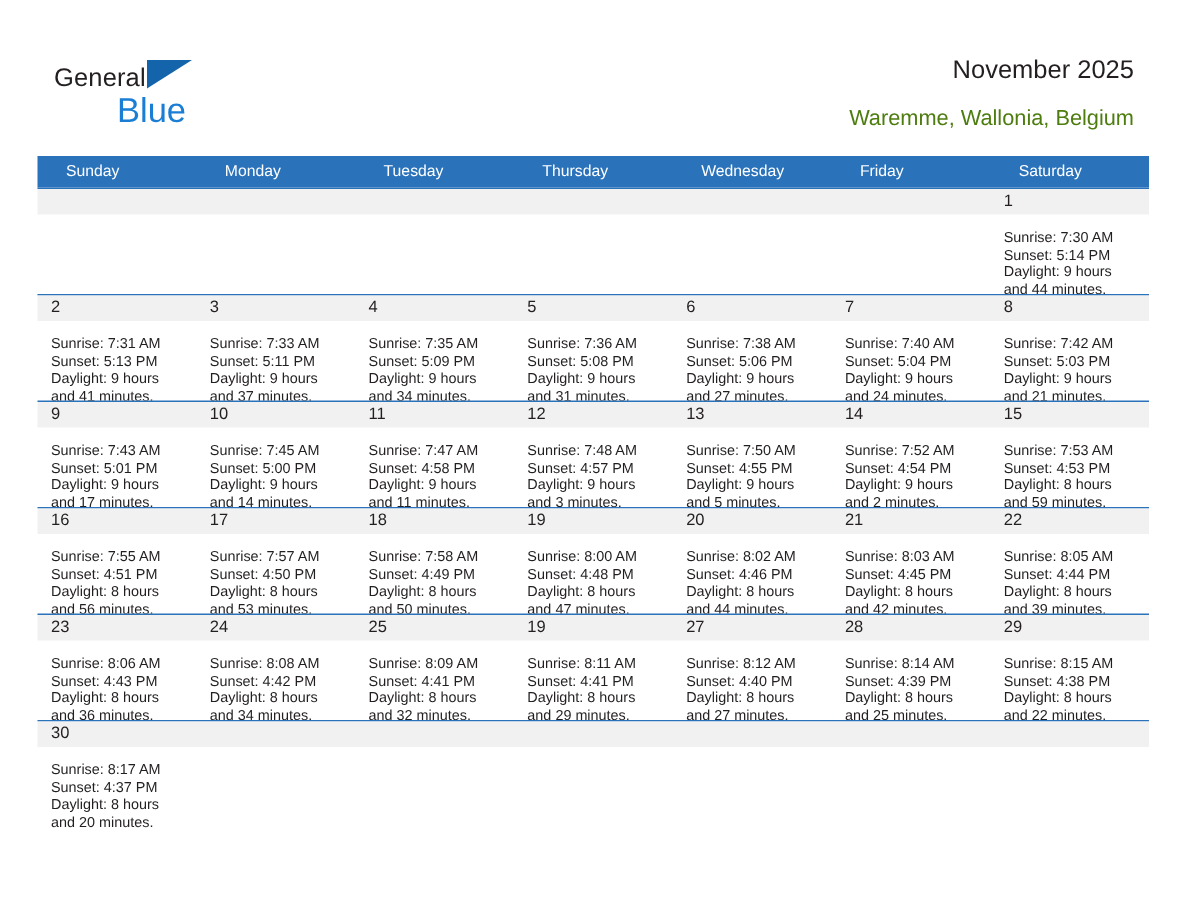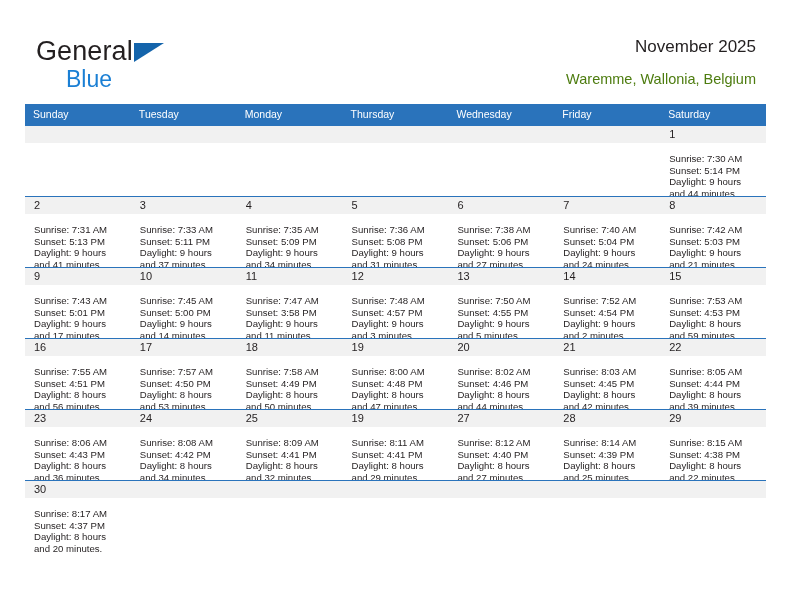--- a/index.html
+++ b/index.html
@@ -38,43 +38,42 @@
     width: 190px;
     height: 54px;
   }
   .brand-row1 {
     position: relative;
     height: 26px;
     line-height: 26px;
     white-space: nowrap;
   }
   .brand-general {
-    font-size: 27px;
+    font-size: 17px;
     color: #231f20;
     letter-spacing: 0.1px;
   }
   .brand-tri {
     display: inline-block;
     width: 0;
     height: 0;
     margin-left: 1px;
     position: relative;
     top: 2px;
     border-left: 30px solid #1464ab;
     border-bottom: 19px solid transparent;
   }
   .brand-row2 {
     position: absolute;
-    left: 30px;
+    left: 42px;
     top: 22px;
     font-size: 23px;
     color: #1a7fd4;
     line-height: 26px;
     white-space: nowrap;
-    margin-top: 6px;
   }
 
   .title-block {
     position: absolute;
     right: 36px;
     top: 30px;
     text-align: right;
   }
   .cal-title {
     font-size: 17px;
@@ -104,21 +103,21 @@
     width: 741px;
     height: 21px;
     background: #2a73bb;
   }
   .weekday-cell {
     flex: 1 1 0;
     min-width: 0;
     font-size: 10.5px;
     color: #ffffff;
     line-height: 21px;
-    padding-left: 8px;
+    padding-left: 19px;
     box-sizing: border-box;
     white-space: nowrap;
     overflow: hidden;
   }
 
   .week-row {
     position: relative;
     display: flex;
     width: 741px;
     height: 71px;
@@ -189,22 +188,22 @@
       <div class="cal-title">November 2025</div>
       <div class="cal-subtitle">Waremme, Wallonia, Belgium</div>
     </div>
 
   </div>
 
   <div class="calendar">
 
     <div class="weekday-head">
       <div class="weekday-cell">Sunday</div>
+      <div class="weekday-cell">Monday</div>
       <div class="weekday-cell">Tuesday</div>
-      <div class="weekday-cell">Monday</div>
       <div class="weekday-cell">Thursday</div>
       <div class="weekday-cell">Wednesday</div>
       <div class="weekday-cell">Friday</div>
       <div class="weekday-cell">Saturday</div>
     </div>
 
     <div class="week-row">
       <div class="day-cell empty">
         <div class="day-num"></div>
         <div class="day-info">
@@ -352,21 +351,21 @@
           <div>Sunrise: 7:45 AM</div>
           <div>Sunset: 5:00 PM</div>
           <div>Daylight: 9 hours</div>
           <div>and 14 minutes.</div>
         </div>
       </div>
       <div class="day-cell">
         <div class="day-num">11</div>
         <div class="day-info">
           <div>Sunrise: 7:47 AM</div>
-          <div>Sunset: 3:58 PM</div>
+          <div>Sunset: 4:58 PM</div>
           <div>Daylight: 9 hours</div>
           <div>and 11 minutes.</div>
         </div>
       </div>
       <div class="day-cell">
         <div class="day-num">12</div>
         <div class="day-info">
           <div>Sunrise: 7:48 AM</div>
           <div>Sunset: 4:57 PM</div>
           <div>Daylight: 9 hours</div>

